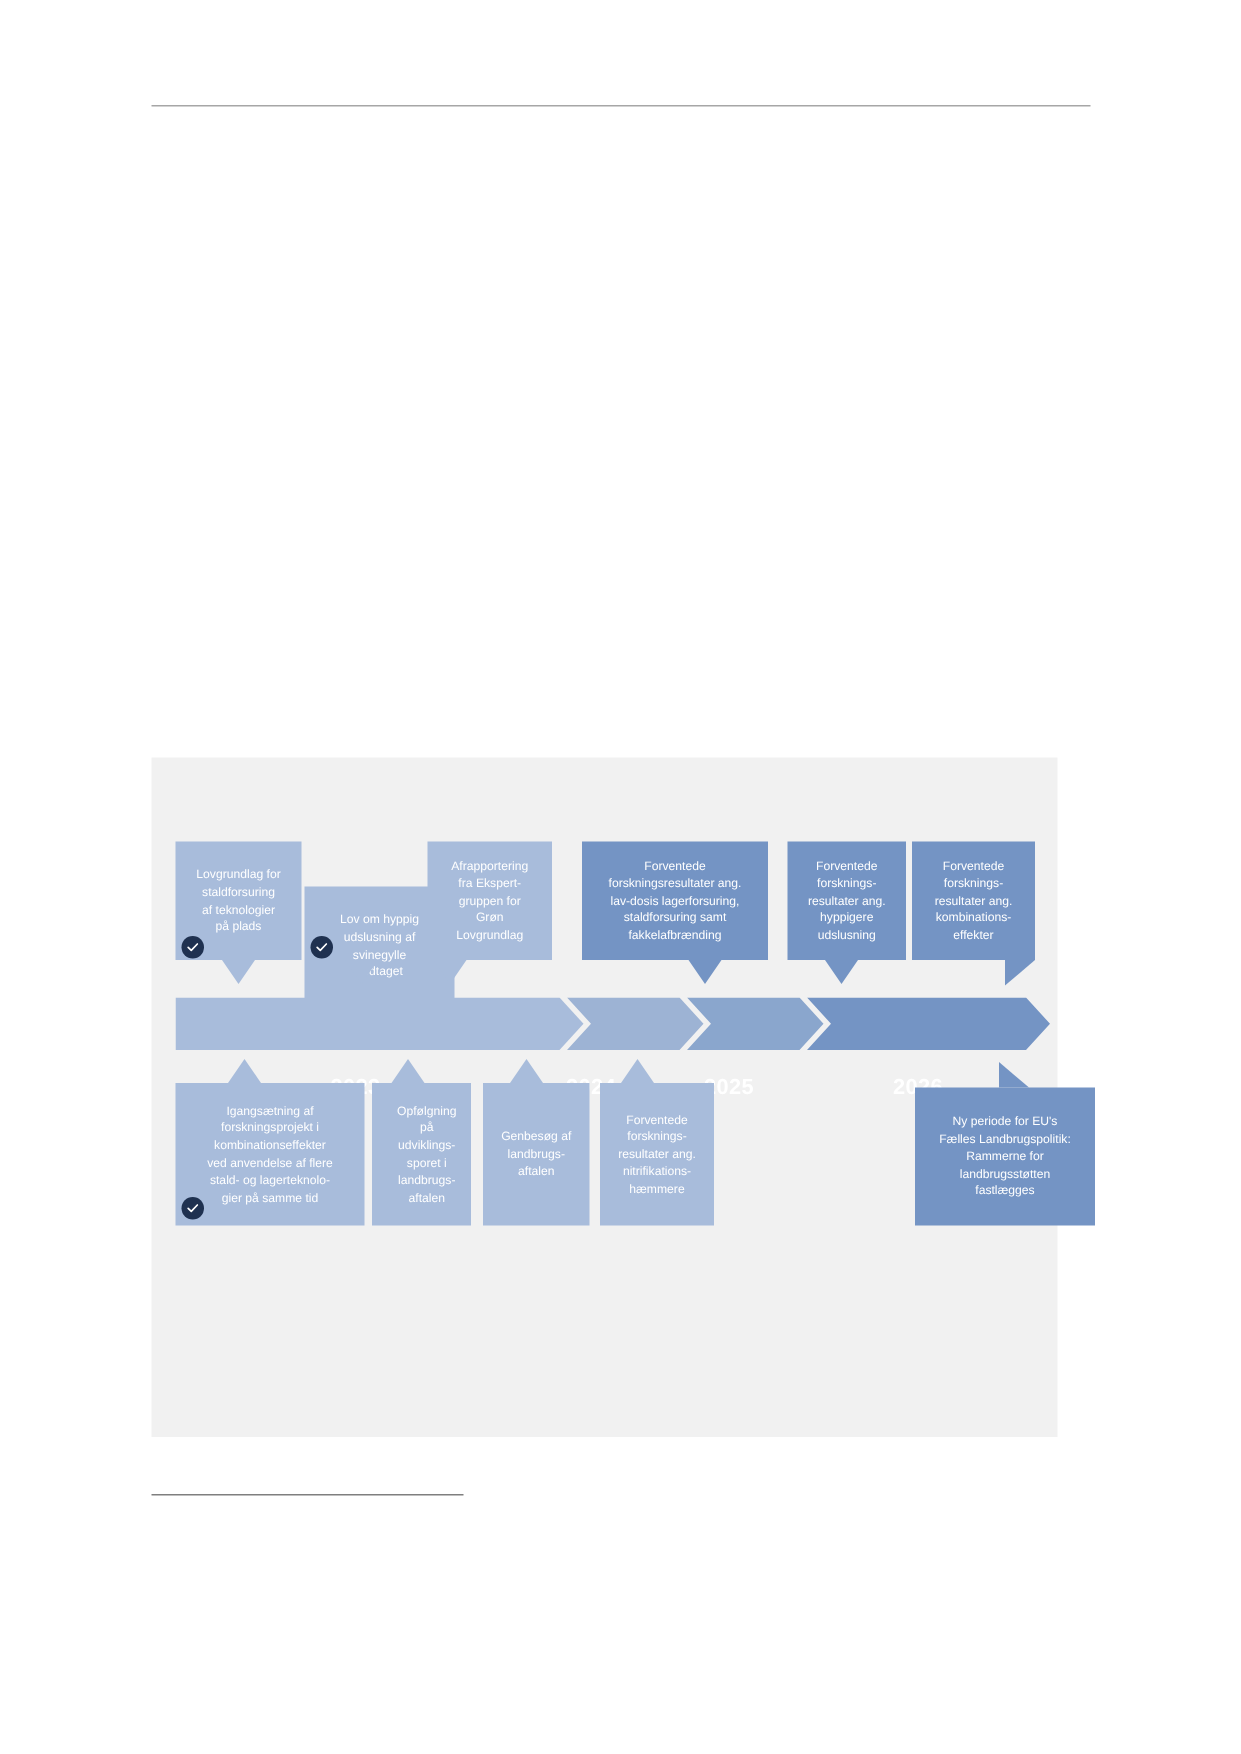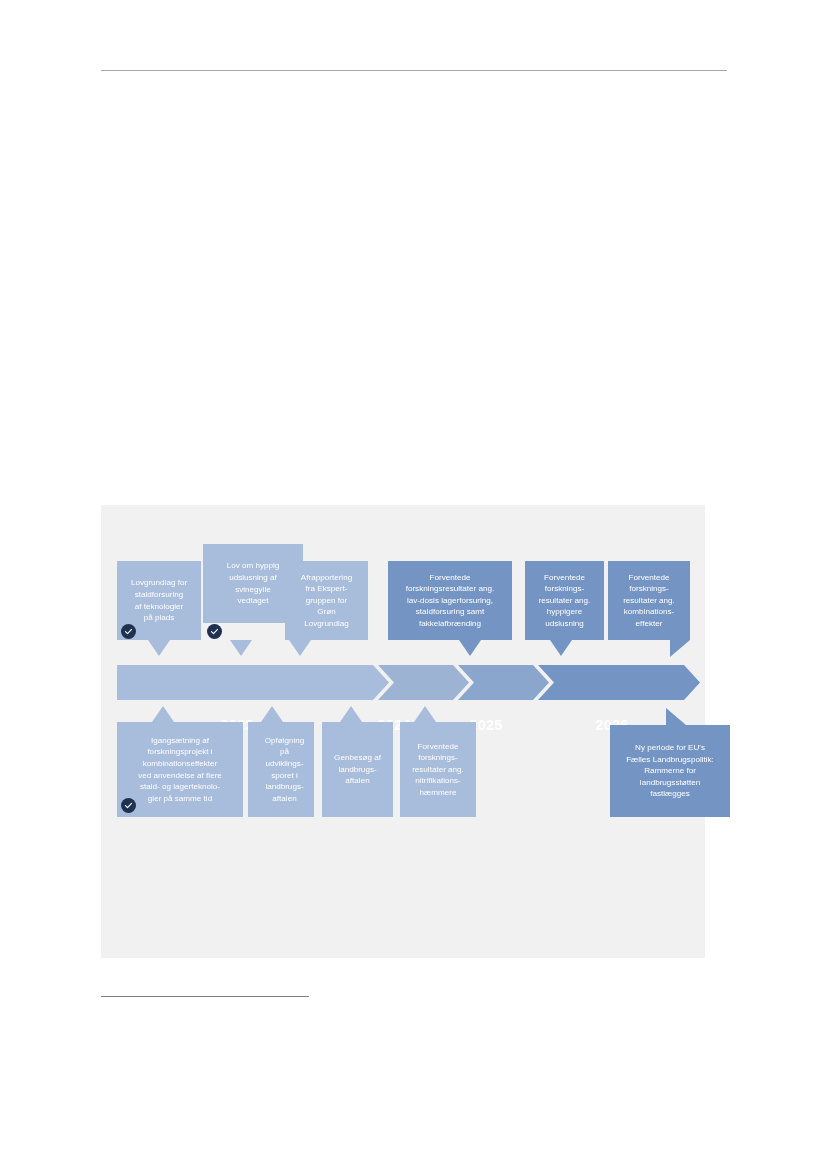--- a/index.html
+++ b/index.html
@@ -146,21 +146,21 @@
 af teknologier
 på plads</span>
 </div>
 <div class="tail tail-down-light" style="left:148px; top:640px;"></div>
 <div class="check-badge" style="left:121px; top:624px;">
   <svg width="9" height="9" viewBox="0 0 10 10" aria-hidden="true">
     <path d="M1.6 5.1 L3.9 7.3 L8.4 2.6" stroke="#ffffff" stroke-width="1.25" fill="none" stroke-linecap="round" stroke-linejoin="round"></path>
   </svg>
 </div>
 
-<div class="callout tone-light" style="left:203px; top:544px; width:100px; height:79px;">
+<div class="callout tone-light" style="left:203px; top:591px; width:100px; height:79px;">
   <span class="txt">Lov om hyppig
 udslusning af
 svinegylle
 vedtaget</span>
 </div>
 <div class="tail tail-down-light" style="left:230px; top:640px;"></div>
 <div class="check-badge" style="left:207px; top:624px;">
   <svg width="9" height="9" viewBox="0 0 10 10" aria-hidden="true">
     <path d="M1.6 5.1 L3.9 7.3 L8.4 2.6" stroke="#ffffff" stroke-width="1.25" fill="none" stroke-linecap="round" stroke-linejoin="round"></path>
   </svg>

